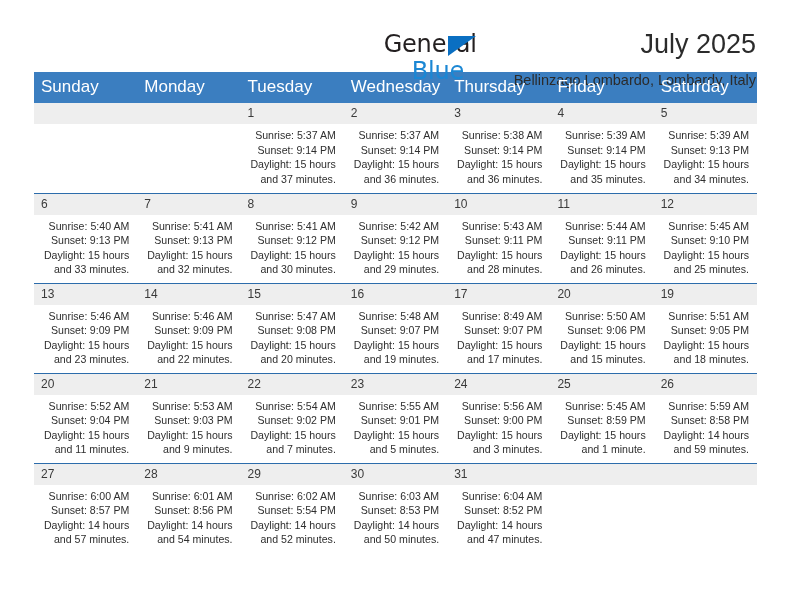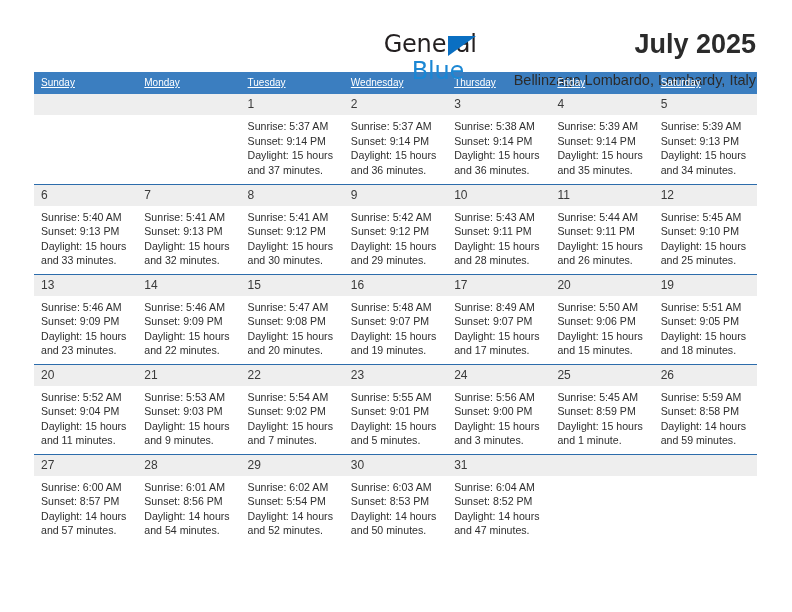--- a/index.html
+++ b/index.html
@@ -71,21 +71,21 @@
   }
 
   .titleblock {
     text-align: right;
     padding-top: 0px;
   }
   .cal-title {
     font-size: 27px;
     line-height: 32px;
     color: #2b2b2b;
-    font-weight: 700;
+    font-weight: 400;
     white-space: nowrap;
   }
   .cal-subtitle {
     font-size: 14.5px;
     line-height: 20px;
     color: #2b2b2b;
     margin-top: 10px;
     white-space: nowrap;
   }
 
@@ -94,27 +94,26 @@
     padding: 0 35px 0 34px;
   }
   table.cal {
     width: 723px;
     border-collapse: collapse;
     table-layout: fixed;
   }
   table.cal th {
     background: #3b7ec0;
     color: #ffffff;
-    font-size: 10px;
+    font-size: 17px;
     font-weight: 400;
     text-align: left;
     padding: 5px 0 6px 7px;
     height: 22px;
     border: none;
-    text-decoration: underline;
   }
   table.cal td {
     vertical-align: top;
     padding: 0;
     border: none;
     border-top: 1.6px solid #2c6cab;
     height: 90px;
   }
   tr.week:first-child td {
     border-top: none;
@@ -133,20 +132,21 @@
     height: 21px;
   }
   .daycell.empty .daynum {
     color: transparent;
   }
   .dayinfo {
     padding: 4px 8px 0 7px;
     font-size: 10.6px;
     line-height: 14.6px;
     color: #2e2e2e;
+    text-align: right;
   }
   .dayinfo div { white-space: nowrap; }
 </style>
 </head>
 <body>
 
 <div class="page">
 
   <div class="header">
 

